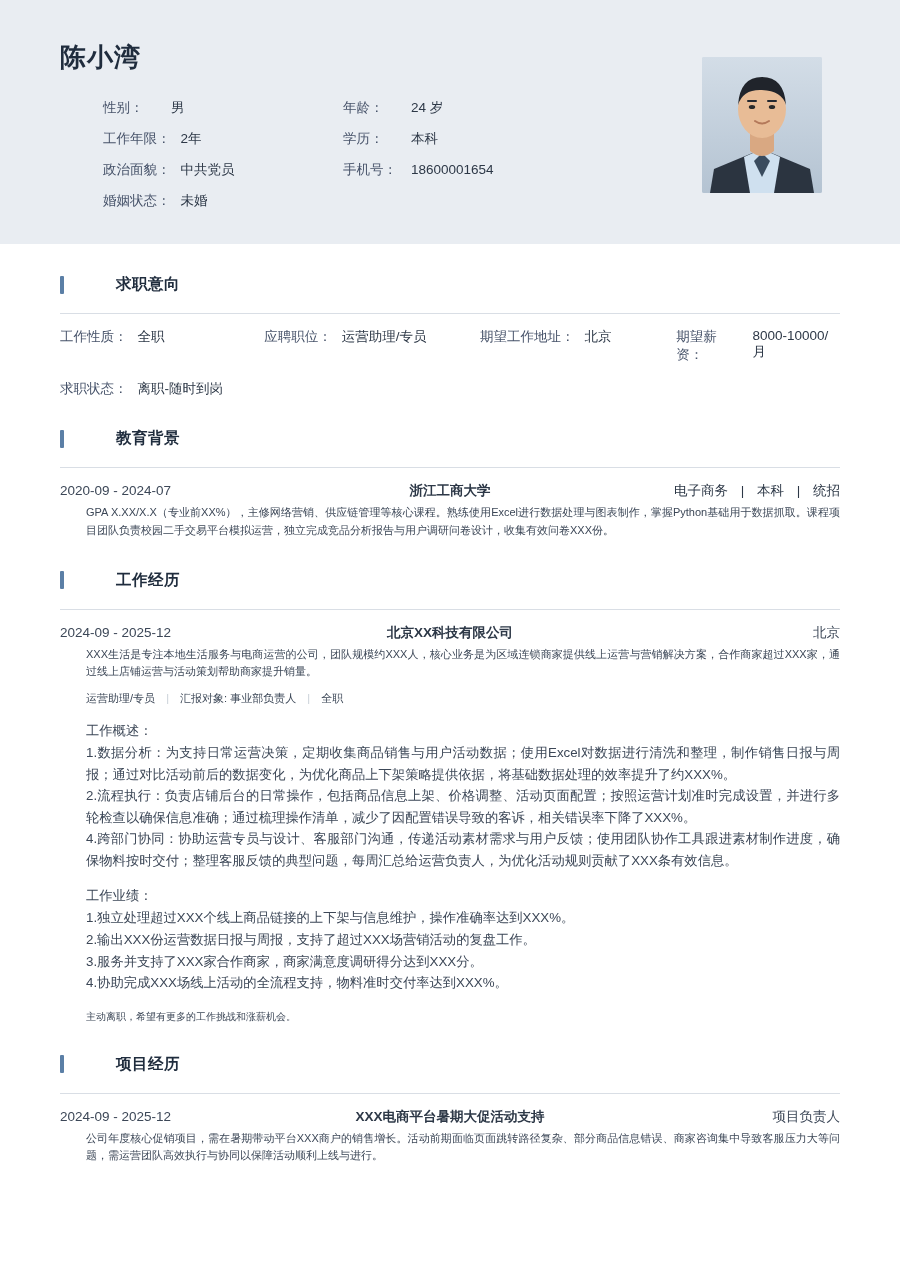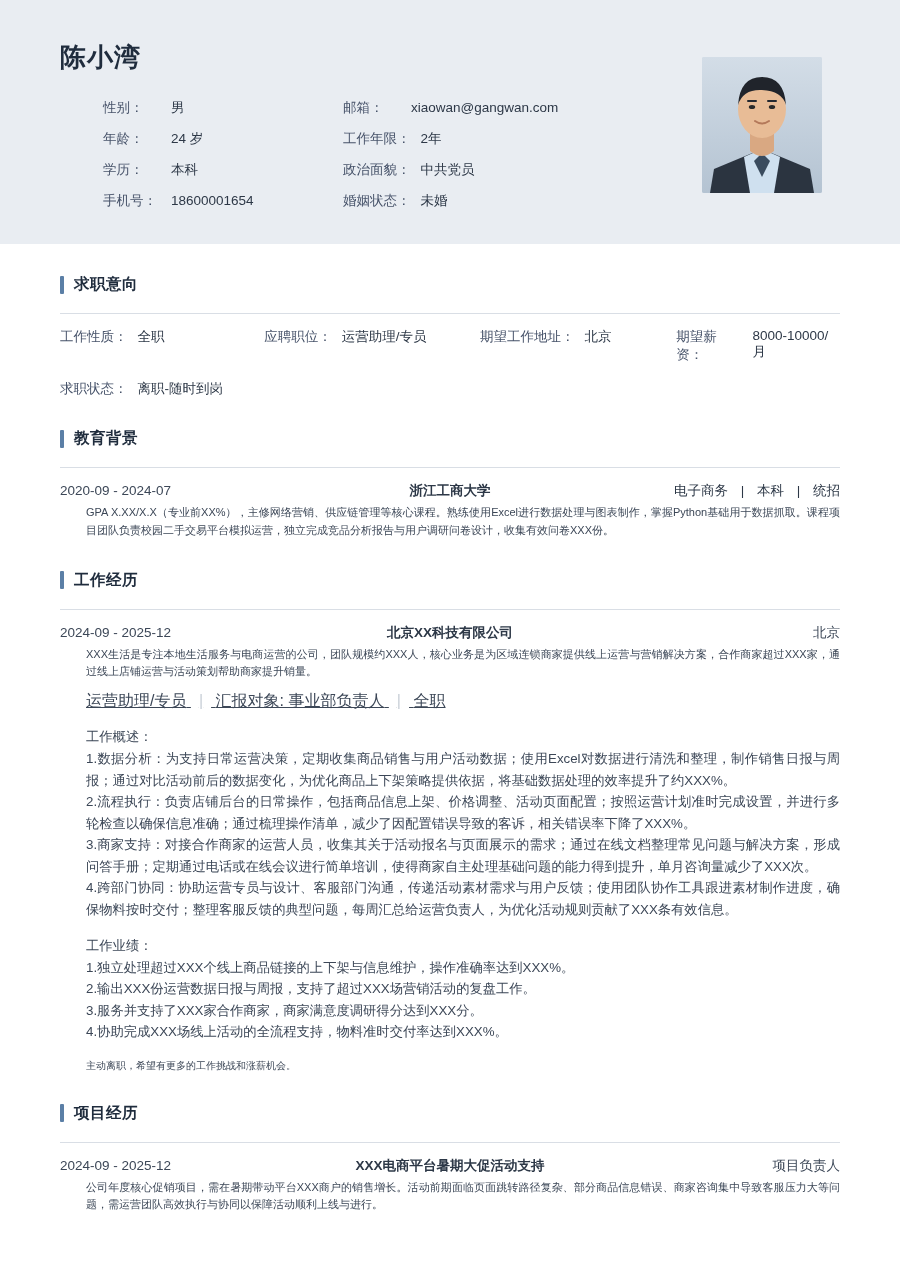--- a/index.html
+++ b/index.html
@@ -47,20 +47,21 @@
     background: linear-gradient(#cfd9e4, #b9c6d4);
   }
   .photo svg { display:block; width:100%; height:100%; }
 
   
   .section { padding: 0 60px; }
   .section-head {
     display: flex;
     align-items: center;
     margin: 30px 0 18px 0;
+    gap: 42px;
   }
   .bar {
     width: 4px;
     height: 18px;
     background: #5b7fa6;
     margin-right: 10px;
     border-radius: 1px;
   }
   .section-title {
     font-size: 15.5px;
@@ -100,24 +101,23 @@
 
   .para {
     font-size: 11px;
     line-height: 1.62;
     color: #3c4757;
     margin: 0 0 0 0;
     text-align: justify;
   }
   .para.indent { padding-left: 26px; }
   .meta-line {
-    font-size: 16px;
+    font-size: 11px;
     color: #3c4757;
     margin: 10px 0 12px 26px;
-    text-decoration: underline;
   }
   .meta-line .sep { color: #c8cfd7; margin: 0 8px; }
   .block-title {
     font-size: 13.3px;
     color: #3c4757;
     margin: 16px 0 2px 26px;
   }
   .list { margin: 0 0 0 26px; }
   .list p {
     font-size: 13.3px;
@@ -138,24 +138,20 @@
 
 <div class="page">
 
   <div class="header">
     <div class="name">陈小湾</div>
 
     <div class="info-grid">
       <div class="info-item">
         <span class="info-label">性别：</span>
         <span class="info-value">男</span>
-      </div>
-      <div class="info-item">
-        <span class="info-label">邮箱：</span>
-        <span class="info-value">xiaowan@gangwan.com</span>
       </div>
       <div class="info-item">
         <span class="info-label">年龄：</span>
         <span class="info-value">24 岁</span>
       </div>
       <div class="info-item">
         <span class="info-label">工作年限：</span>
         <span class="info-value">2年</span>
       </div>
       <div class="info-item">
@@ -284,21 +280,20 @@
       <span class="sep">|</span>
       <span>汇报对象: 事业部负责人</span>
       <span class="sep">|</span>
       <span>全职</span>
     </div>
 
     <div class="block-title">工作概述：</div>
     <div class="list">
       <p>1.数据分析：为支持日常运营决策，定期收集商品销售与用户活动数据；使用Excel对数据进行清洗和整理，制作销售日报与周报；通过对比活动前后的数据变化，为优化商品上下架策略提供依据，将基础数据处理的效率提升了约XXX%。</p>
       <p>2.流程执行：负责店铺后台的日常操作，包括商品信息上架、价格调整、活动页面配置；按照运营计划准时完成设置，并进行多轮检查以确保信息准确；通过梳理操作清单，减少了因配置错误导致的客诉，相关错误率下降了XXX%。</p>
-      <p>3.商家支持：对接合作商家的运营人员，收集其关于活动报名与页面展示的需求；通过在线文档整理常见问题与解决方案，形成问答手册；定期通过电话或在线会议进行简单培训，使得商家自主处理基础问题的能力得到提升，单月咨询量减少了XXX次。</p>
       <p>4.跨部门协同：协助运营专员与设计、客服部门沟通，传递活动素材需求与用户反馈；使用团队协作工具跟进素材制作进度，确保物料按时交付；整理客服反馈的典型问题，每周汇总给运营负责人，为优化活动规则贡献了XXX条有效信息。</p>
     </div>
 
     <div class="block-title">工作业绩：</div>
     <div class="list">
       <p>1.独立处理超过XXX个线上商品链接的上下架与信息维护，操作准确率达到XXX%。</p>
       <p>2.输出XXX份运营数据日报与周报，支持了超过XXX场营销活动的复盘工作。</p>
       <p>3.服务并支持了XXX家合作商家，商家满意度调研得分达到XXX分。</p>
       <p>4.协助完成XXX场线上活动的全流程支持，物料准时交付率达到XXX%。</p>
     </div>

